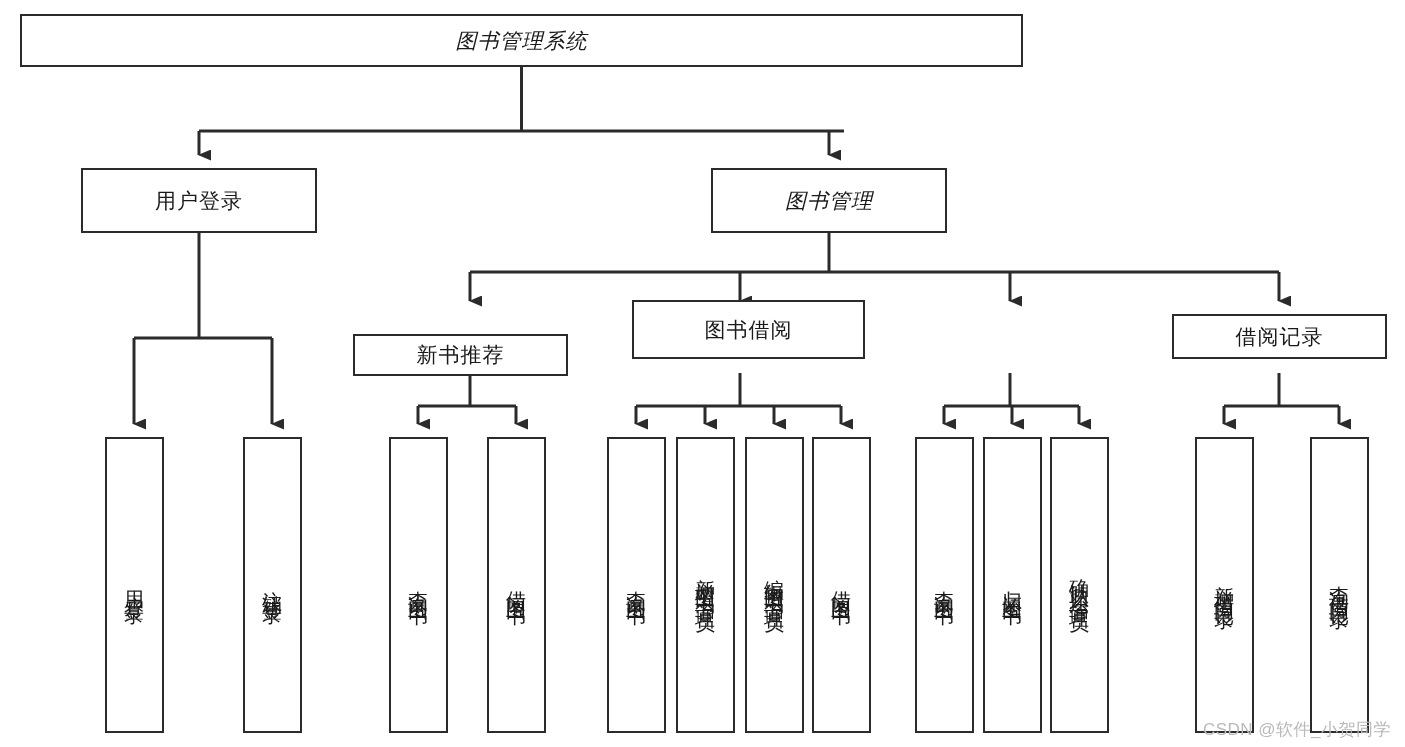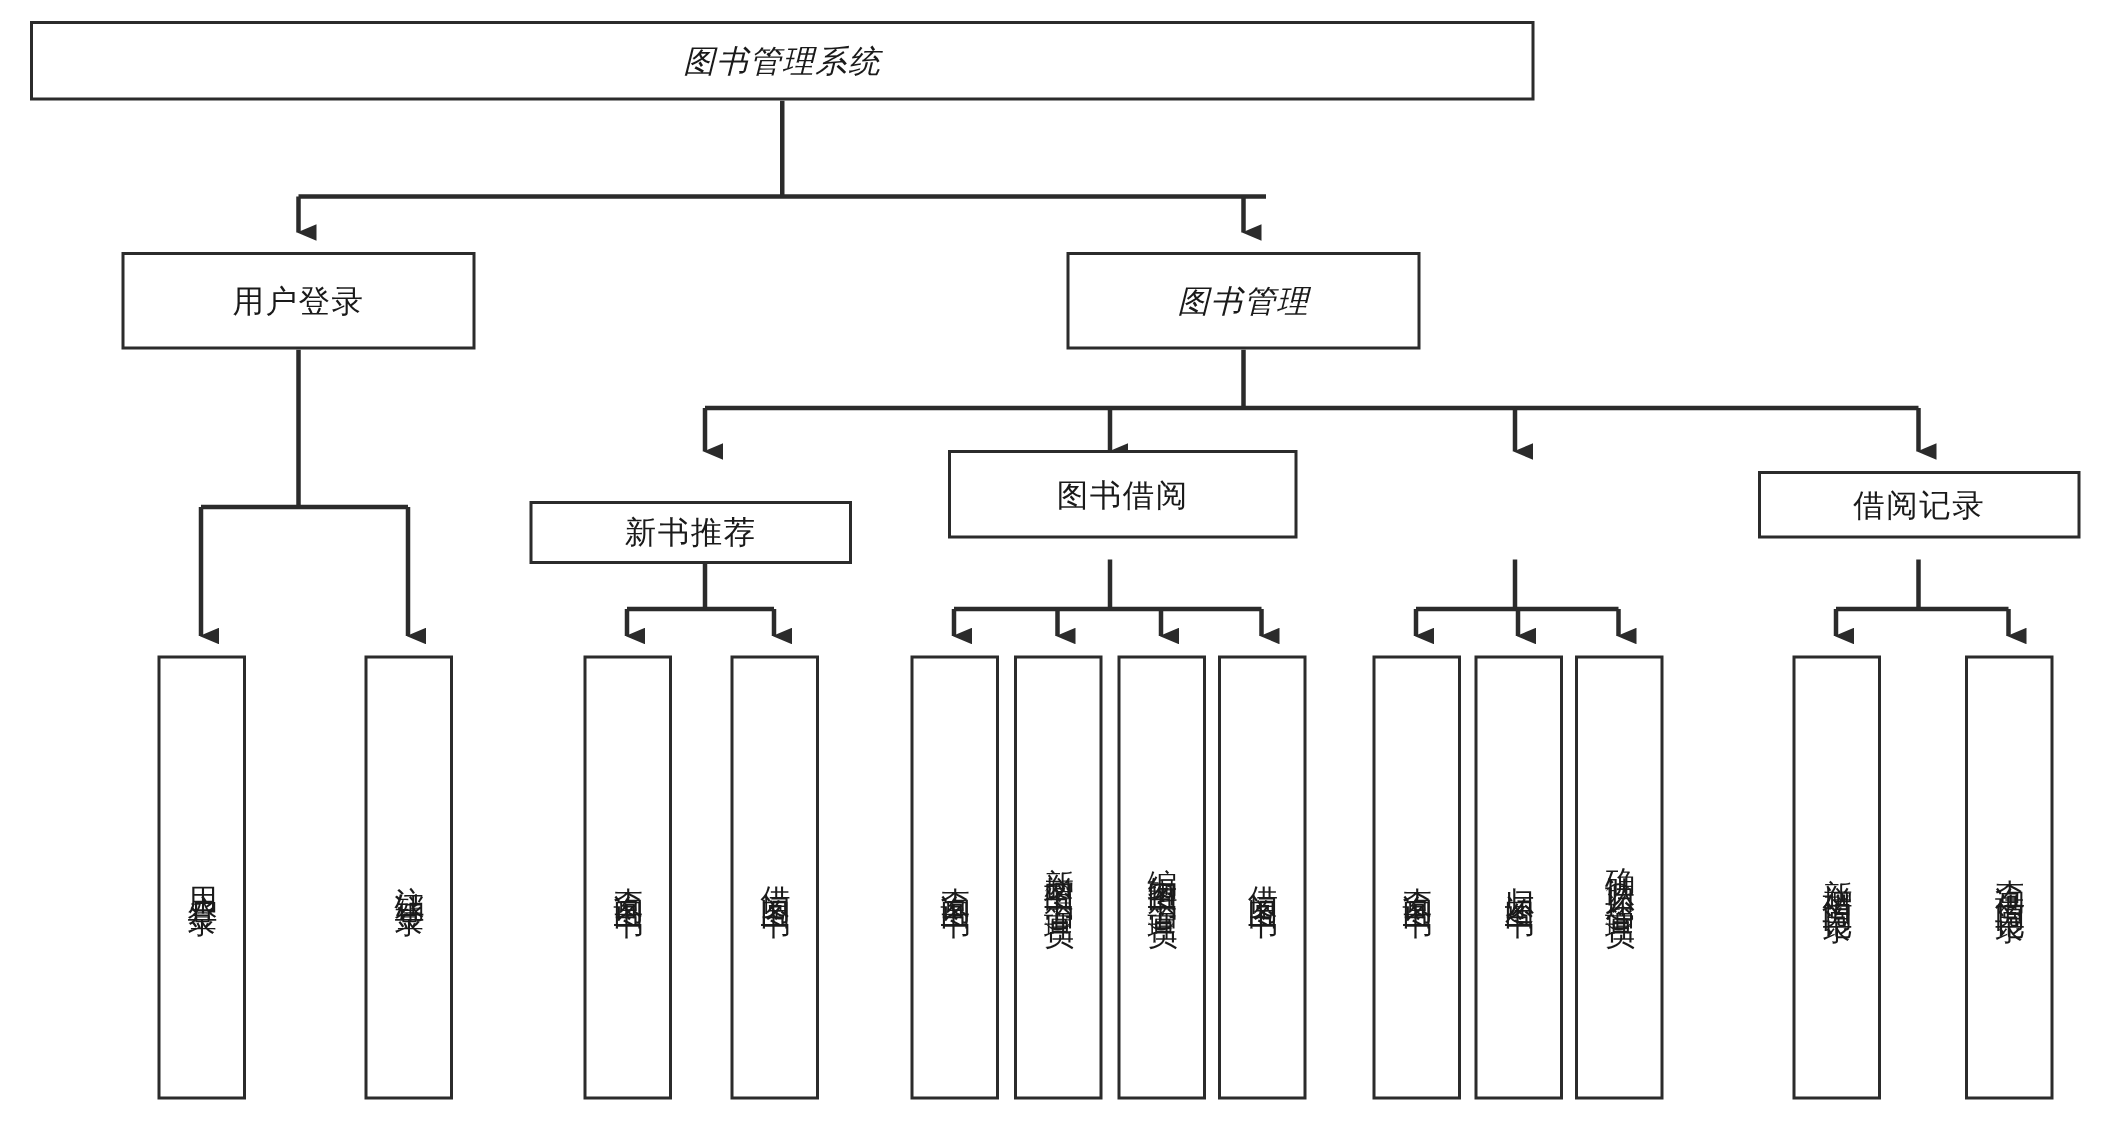--- a/index.html
+++ b/index.html
@@ -155,13 +155,14 @@
   <div class="node-box vert" id="node-leaf-10" style="left: 1050px; top: 437px; width: 59px; height: 296px;">
     <span class="vtext" style="font-size: 20px; letter-spacing: 5px;">确认归还（管理员）</span>
   </div>
   <div class="node-box vert" id="node-leaf-11" style="left: 1195px; top: 437px; width: 59px; height: 296px;">
     <span class="vtext" style="font-size: 20px; letter-spacing: 5px;">新增借阅记录</span>
   </div>
   <div class="node-box vert" id="node-leaf-12" style="left: 1310px; top: 437px; width: 59px; height: 296px;">
     <span class="vtext" style="font-size: 20px; letter-spacing: 5px;">查询借阅记录</span>
   </div>
 
+  <div id="watermark">CSDN @软件_小贺同学</div>
 </div>
 
 </body></html>

